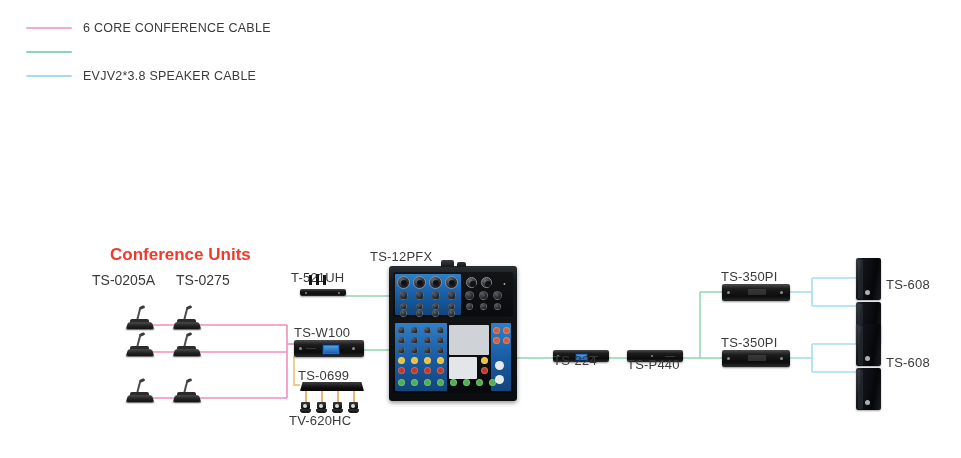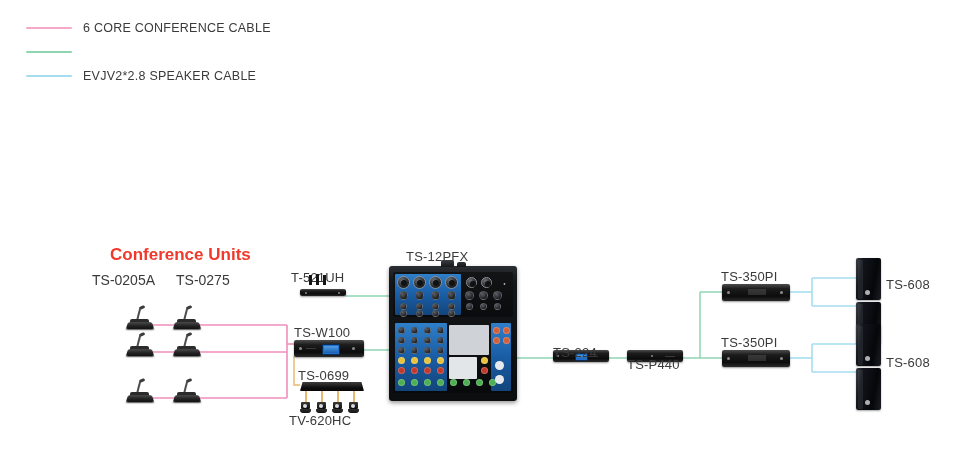--- a/index.html
+++ b/index.html
@@ -299,21 +299,21 @@
   <div id="legend">
     <div class="legend-row">
       <span class="legend-swatch" style="background:#f5a8c8"></span>
       <span class="legend-label">6 CORE CONFERENCE CABLE</span>
     </div>
     <div class="legend-row">
       <span class="legend-swatch" style="background:#8fd5b3"></span>
     </div>
     <div class="legend-row">
       <span class="legend-swatch" style="background:#a6dcf0"></span>
-      <span class="legend-label">EVJV2*2.8 SPEAKER CABLE</span>
+      <span class="legend-label">EVJV2*3.8 SPEAKER CABLE</span>
     </div>
   </div>
 
   <svg id="wires" viewBox="0 0 961 458">
 
     <g stroke="#f08ebc" stroke-width="1.6" fill="none">
       <path d="M150 325 H287"></path>
       <path d="M150 352 H287"></path>
       <path d="M150 398 H287"></path>
       <path d="M287 325 V398"></path>
@@ -441,21 +441,21 @@
     <div class="stand"></div>
   </div>
   <div class="cam" style="left:348px; top:402px;">
     <div class="body"></div>
     <div class="lens"></div>
     <div class="stand"></div>
   </div>
 
   <div class="dev-label" style="left:289px; top:413px;">TV-620HC</div>
 
-  <div class="dev-label" style="left:406px; top:249px;">TS-12PFX</div>
+  <div class="dev-label" style="left:370px; top:249px;">TS-12PFX</div>
 
   <div id="mixer">
     <div class="jackstub"></div>
     <div class="jackstub2"></div>
 
     <div class="panel-top">
       <div class="bluestrip" style="left:2px; top:2px; width:66px; height:41px; border-radius:1px;"></div>
 
       <div class="xlr" style="left:4px;  top:4px;"></div>
       <div class="xlr" style="left:20px; top:4px;"></div>
@@ -534,21 +534,21 @@
     </div>
   </div>
 
   <div class="rack" style="left:553px; top:350px; width:56px; height:12px;">
     <div class="dot" style="left:4px; top:5px; width:2px; height:2px;"></div>
     <div class="lcd" style="left:22px; top:3px; width:11px; height:6px;">
       <div class="lcd-in"></div>
     </div>
     <div class="slit" style="left:36px; top:6px; width:9px; height:1px;"></div>
   </div>
-  <div class="dev-label" style="left:553px; top:345px;">TS-224</div>
+  <div class="dev-label" style="left:553px; top:353px;">TS-224</div>
 
   <div class="rack" style="left:627px; top:350px; width:56px; height:12px;">
     <div class="dot" style="left:24px; top:5px; width:2px; height:2px;"></div>
     <div class="slit" style="left:38px; top:6px; width:10px; height:1px;"></div>
   </div>
   <div class="dev-label" style="left:627px; top:357px;">TS-P440</div>
 
   <div class="dev-label" style="left:721px; top:269px;">TS-350PI</div>
   <div class="rack" style="left:722px; top:284px; width:68px; height:17px;">
     <div class="dot" style="left:5px; top:7px; width:3px; height:3px;"></div>

